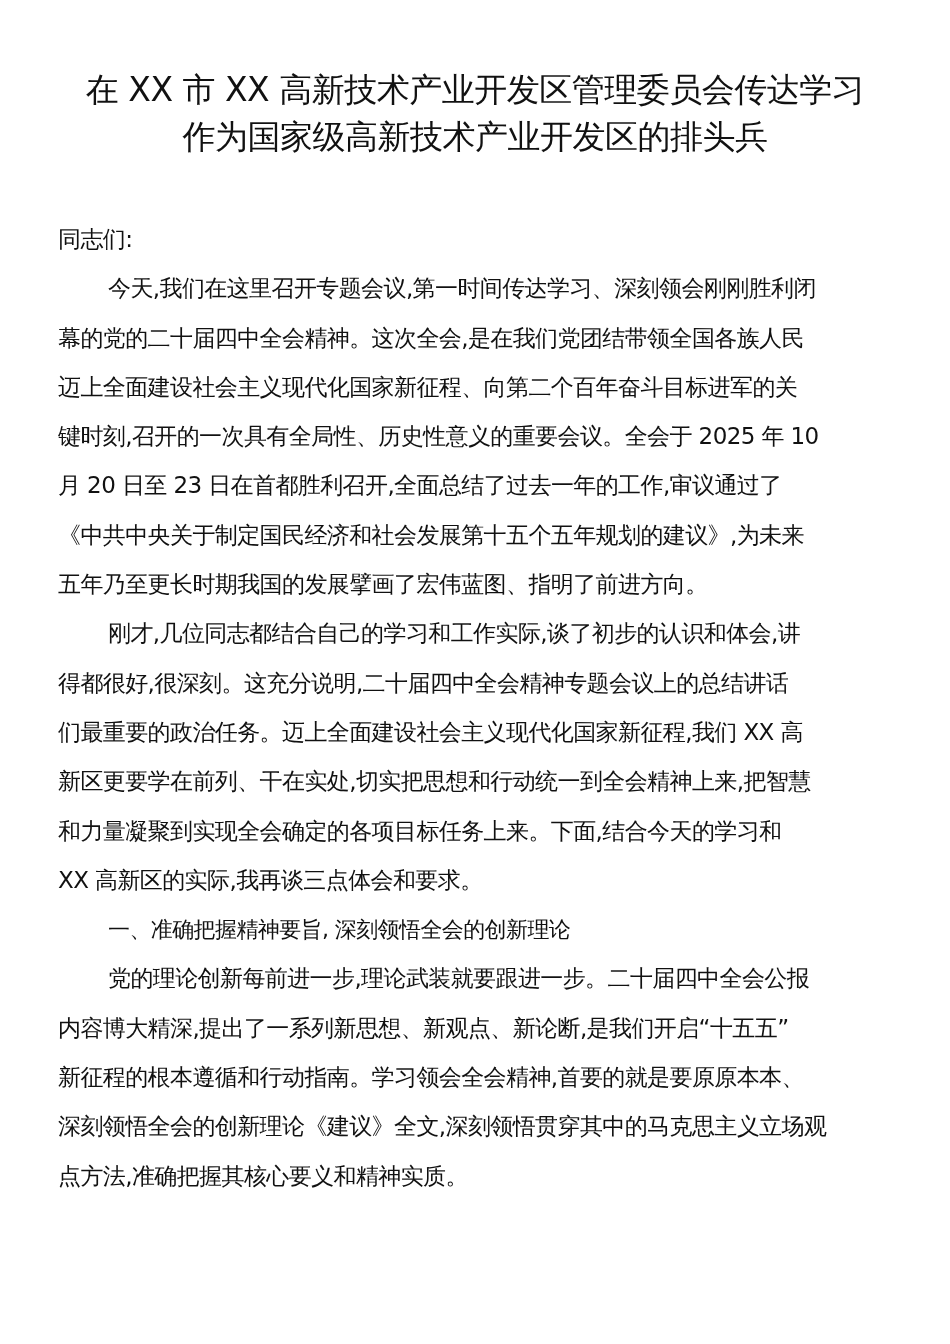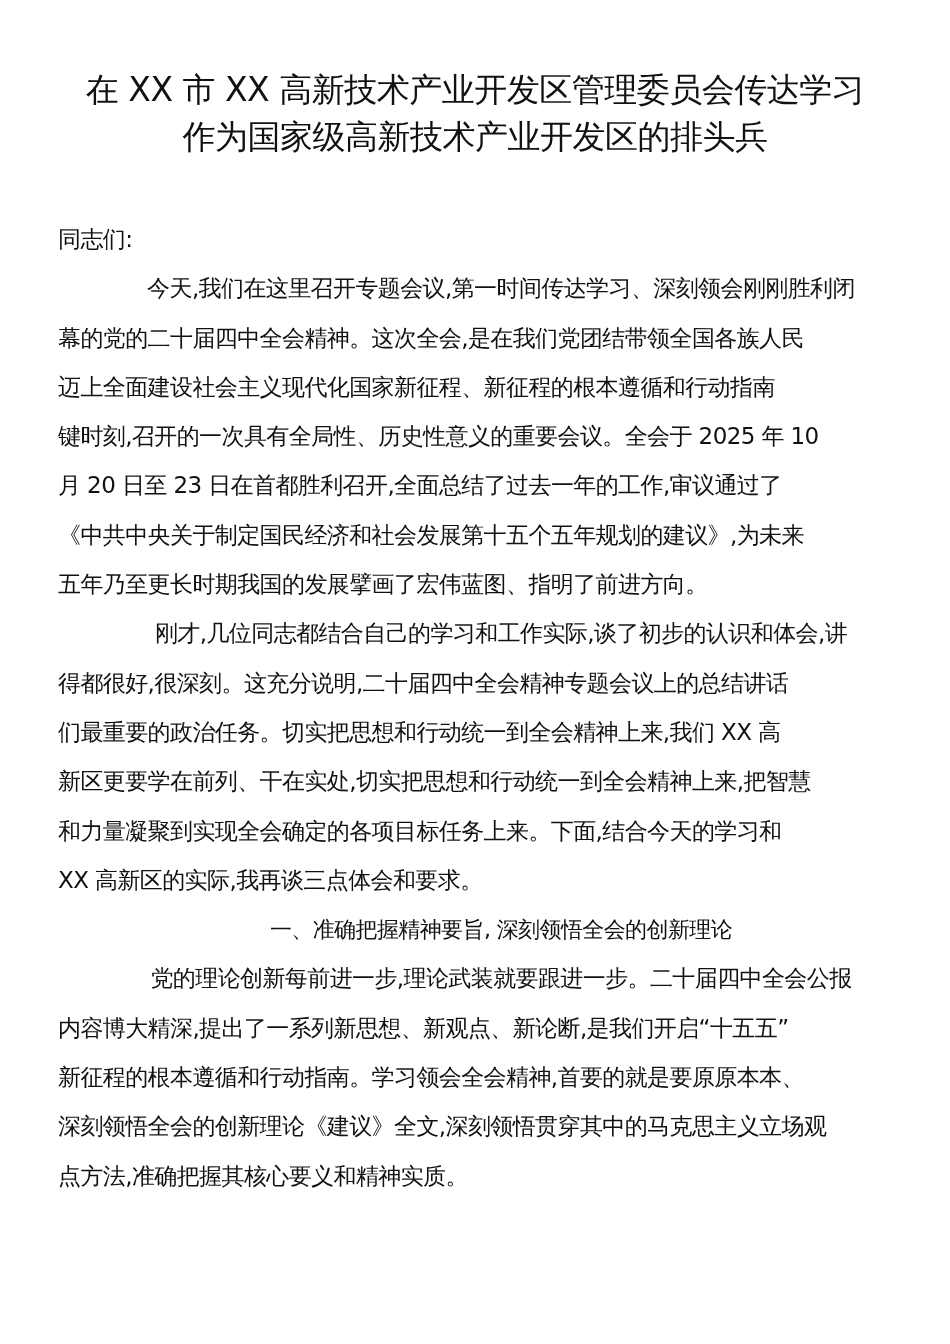--- a/index.html
+++ b/index.html
@@ -48,47 +48,46 @@
     line-height: 49.3px;
     letter-spacing: -0.6px;
   }
   .line {
     display: block;
     white-space: nowrap;
     height: 49.3px;
   }
   .indent {
     padding-left: 50px;
-    text-align: center;
   }
   .heading {
     font-size: 22px;
   }
 </style>
 </head>
 <body>
 
 <div class="page">
   <h1 class="title">
     <span>在 XX 市 XX 高新技术产业开发区管理委员会传达学习</span>
     <span>作为国家级高新技术产业开发区的排头兵</span>
   </h1>
 
   <div class="body">
     <span class="line">同志们:</span>
     <span class="line indent">今天,我们在这里召开专题会议,第一时间传达学习、深刻领会刚刚胜利闭</span>
     <span class="line">幕的党的二十届四中全会精神。这次全会,是在我们党团结带领全国各族人民</span>
-    <span class="line">迈上全面建设社会主义现代化国家新征程、新征程的根本遵循和行动指南</span>
+    <span class="line">迈上全面建设社会主义现代化国家新征程、向第二个百年奋斗目标进军的关</span>
     <span class="line">键时刻,召开的一次具有全局性、历史性意义的重要会议。全会于 2025 年 10</span>
     <span class="line">月 20 日至 23 日在首都胜利召开,全面总结了过去一年的工作,审议通过了</span>
     <span class="line">《中共中央关于制定国民经济和社会发展第十五个五年规划的建议》,为未来</span>
     <span class="line">五年乃至更长时期我国的发展擘画了宏伟蓝图、指明了前进方向。</span>
     <span class="line indent">刚才,几位同志都结合自己的学习和工作实际,谈了初步的认识和体会,讲</span>
     <span class="line">得都很好,很深刻。这充分说明,二十届四中全会精神专题会议上的总结讲话</span>
-    <span class="line">们最重要的政治任务。切实把思想和行动统一到全会精神上来,我们 XX 高</span>
+    <span class="line">们最重要的政治任务。迈上全面建设社会主义现代化国家新征程,我们 XX 高</span>
     <span class="line">新区更要学在前列、干在实处,切实把思想和行动统一到全会精神上来,把智慧</span>
     <span class="line">和力量凝聚到实现全会确定的各项目标任务上来。下面,结合今天的学习和</span>
     <span class="line">XX 高新区的实际,我再谈三点体会和要求。</span>
     <span class="line indent heading">一、准确把握精神要旨, 深刻领悟全会的创新理论</span>
     <span class="line indent">党的理论创新每前进一步,理论武装就要跟进一步。二十届四中全会公报</span>
     <span class="line">内容博大精深,提出了一系列新思想、新观点、新论断,是我们开启“十五五”</span>
     <span class="line">新征程的根本遵循和行动指南。学习领会全会精神,首要的就是要原原本本、</span>
     <span class="line">深刻领悟全会的创新理论《建议》全文,深刻领悟贯穿其中的马克思主义立场观</span>
     <span class="line">点方法,准确把握其核心要义和精神实质。</span>
   </div>

